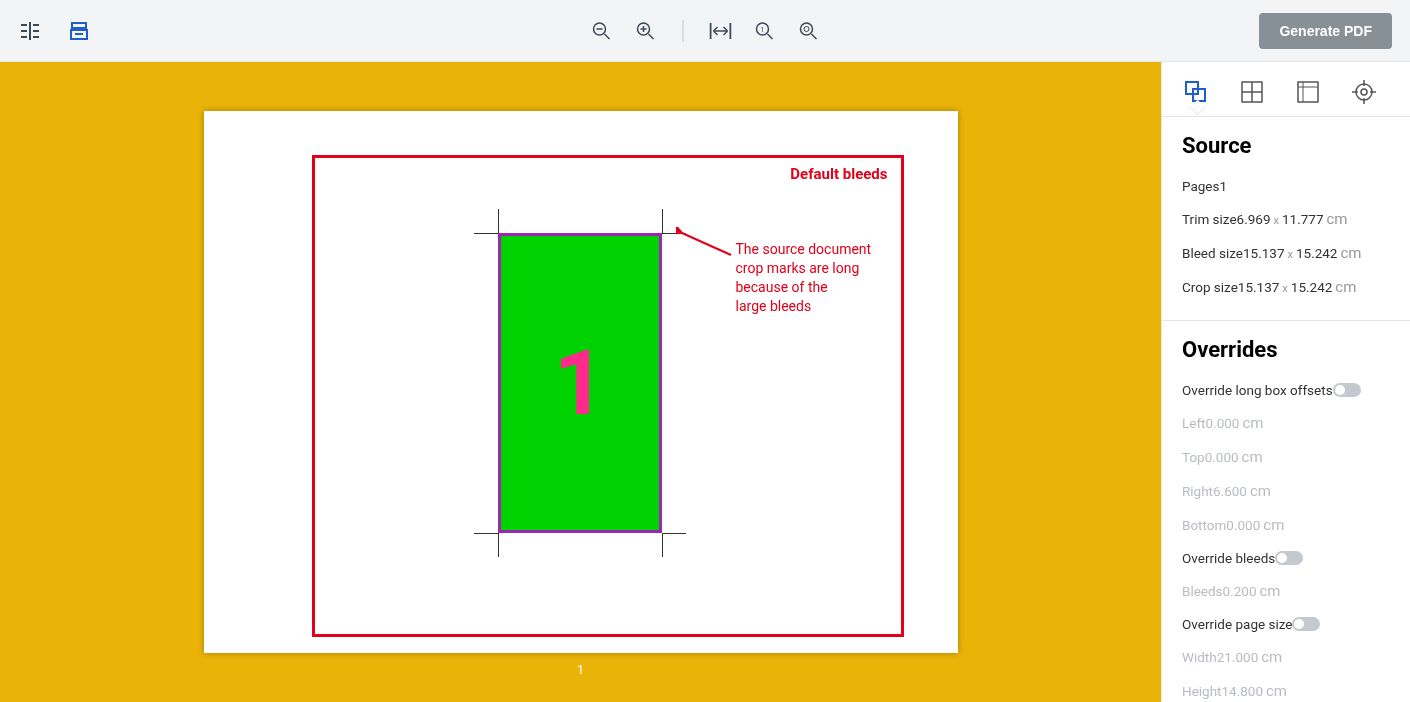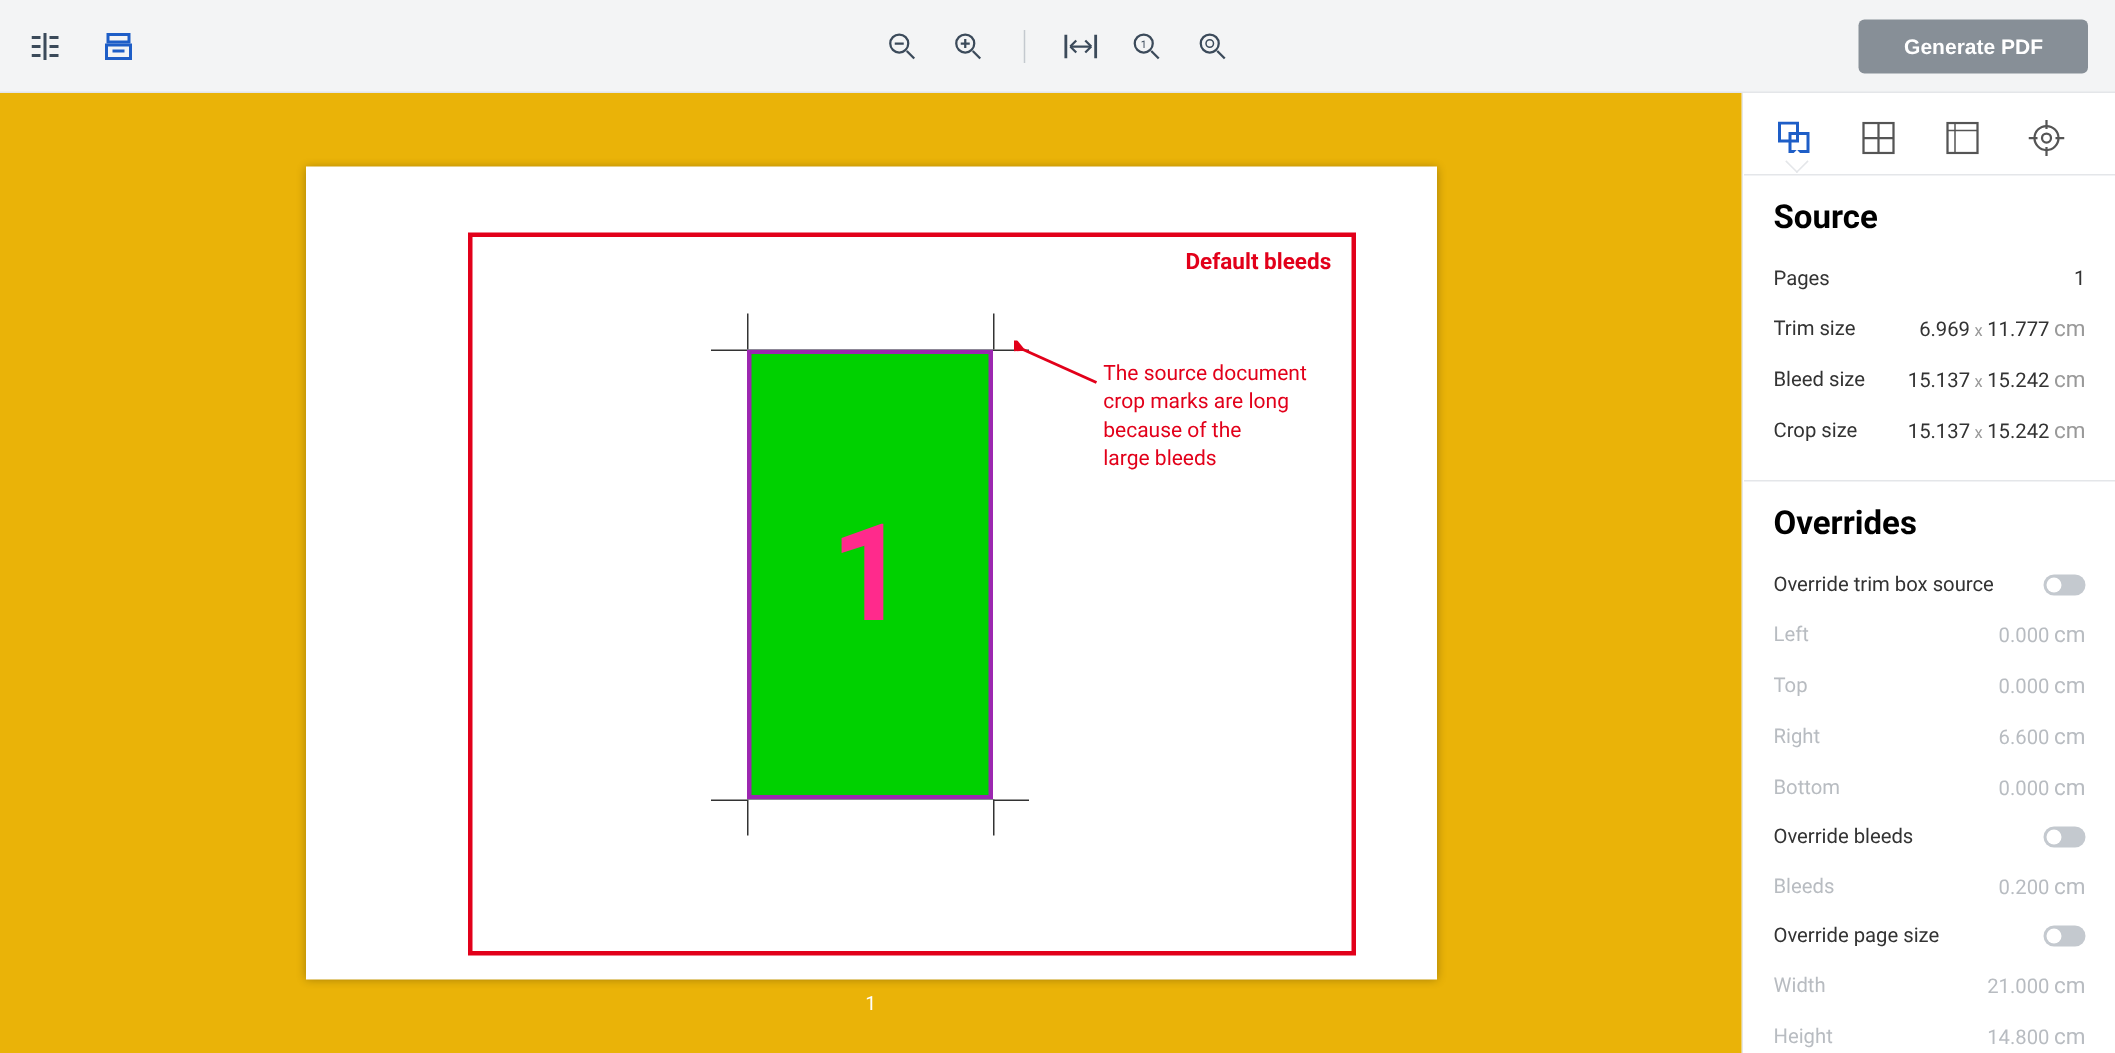--- a/index.html
+++ b/index.html
@@ -5,21 +5,21 @@
 * { box-sizing: border-box; margin: 0; padding: 0; }
 body { font-family: -apple-system, BlinkMacSystemFont, "Segoe UI", Roboto, Arial, sans-serif; width: 1410px; height: 702px; overflow: hidden; background: #fff; }
 .app { display: flex; flex-direction: column; width: 100%; height: 100%; }
 .topbar { height: 62px; background: #f3f4f5; display: flex; align-items: center; padding: 0 18px; border-bottom: 1px solid #e4e6e9; position: relative; }
 .topbar-left { display: flex; gap: 22px; align-items: center; }
 .topbar-center { position: absolute; left: 50%; transform: translateX(-50%); display: flex; gap: 18px; align-items: center; }
 .topbar-right { margin-left: auto; }
 .icon-btn { width: 26px; height: 26px; display: flex; align-items: center; justify-content: center; cursor: pointer; color: #3b4a5a; }
 .icon-btn.blue { color: #1e5ec7; }
 .vsep { width: 1px; height: 22px; background: #c4c9cf; margin: 0 6px; }
-.btn-gen { background: #878f97; color: #fff; border: none; border-radius: 4px; padding: 10px 30px; font-size: 14px; font-weight: 600; cursor: pointer; }
+.btn-gen { background: #878f97; color: #fff; border: none; border-radius: 4px; padding: 10px 20px; font-size: 14px; font-weight: 600; cursor: pointer; }
 .body { flex: 1; display: flex; overflow: hidden; }
 .canvas-wrap { flex: 1; background: #eab308; display: flex; flex-direction: column; align-items: center; justify-content: center; position: relative; }
 .page { position: relative; background: #fff; width: 754px; height: 542px; box-shadow: 0 0 6px rgba(0,0,0,0.3); }
 .bleed-box { position: absolute; left: 108px; top: 44px; width: 592px; height: 482px; border: 3px solid #e2001a; }
 .bleed-label { position: absolute; right: 70px; top: 54px; color: #e2001a; font-weight: 700; font-size: 15px; }
 .trim { position: absolute; left: 294px; top: 122px; width: 164px; height: 300px; background: #00d100; border: 3px solid #9c27b0; }
 .trim-num { position: absolute; left: 50%; top: 50%; transform: translate(-50%,-50%); color: #ff2a8c; font-size: 90px; font-weight: 700; }
 .crop-line { position: absolute; background: #333; }
 .crop-h { height: 1px; }
 .crop-v { width: 1px; }
@@ -29,21 +29,21 @@
 .arrow-svg { position: absolute; left: 472px; top: 116px; }
 .page-num { position: absolute; bottom: -24px; left: 50%; transform: translateX(-50%); color: #fff; font-size: 13px; }
 
 .sidebar { width: 249px; background: #fff; border-left: 1px solid #e4e6e9; display: flex; flex-direction: column; overflow-y: auto; }
 .side-tabs { display: flex; gap: 28px; padding: 16px 20px 10px; border-bottom: 1px solid #e4e6e9; }
 .side-tab { width: 28px; height: 28px; display: flex; align-items: center; justify-content: center; cursor: pointer; color: #555; position: relative; }
 .side-tab.active { color: #1e5ec7; }
 .side-tab.active::after { content:""; position: absolute; bottom: -11px; left: 50%; transform: translateX(-50%); width: 10px; height: 10px; background: #fff; border: 1px solid #e4e6e9; border-top: none; border-left: none; transform-origin: center; rotate: 45deg; }
 .panel { padding: 16px 20px; border-bottom: 1px solid #e4e6e9; }
 .panel h2 { font-size: 22px; font-weight: 700; margin-bottom: 12px; }
-.row { display: flex; justify-content: space-between; align-items: center; padding: 8px 0; font-size: 13.5px; color: #333; }
+.row { display: flex; justify-content: flex-start; align-items: center; padding: 8px 0; font-size: 13.5px; color: #333; }
 .row .label { color: #333; }
 .row .value { color: #333; }
 .row .unit { color: #999; font-size: 15px; margin-left: 3px; }
 .row .dim { color: #999; margin: 0 3px; font-size: 11px; }
 .row.disabled .label, .row.disabled .value, .row.disabled .unit { color: #b8bcc1; }
 .toggle { width: 28px; height: 14px; background: #c4c9cf; border-radius: 7px; position: relative; cursor: pointer; }
 .toggle::after { content:""; position: absolute; width: 10px; height: 10px; background: #fff; border-radius: 50%; top: 2px; left: 2px; }
 .reset-btn { width: 100%; background: #e4e6e9; color: #fff; border: none; border-radius: 4px; padding: 10px; font-size: 13.5px; font-weight: 600; margin-top: 8px; cursor: pointer; }
 </style>
 </head>
@@ -210,21 +210,21 @@
           <span class="label">Crop size</span>
           <span>
             <span>15.137</span><span class="dim">x</span><span>15.242</span><span class="unit">cm</span>
           </span>
         </div>
       </div>
 
       <div class="panel">
         <h2>Overrides</h2>
         <div class="row">
-          <span class="label">Override trim box source</span>
+          <span class="label">Override long box offsets</span>
           <div class="toggle"></div>
         </div>
         <div class="row disabled">
           <span class="label">Left</span>
           <span><span class="value">0.000</span><span class="unit">cm</span></span>
         </div>
         <div class="row disabled">
           <span class="label">Top</span>
           <span><span class="value">0.000</span><span class="unit">cm</span></span>
         </div>

